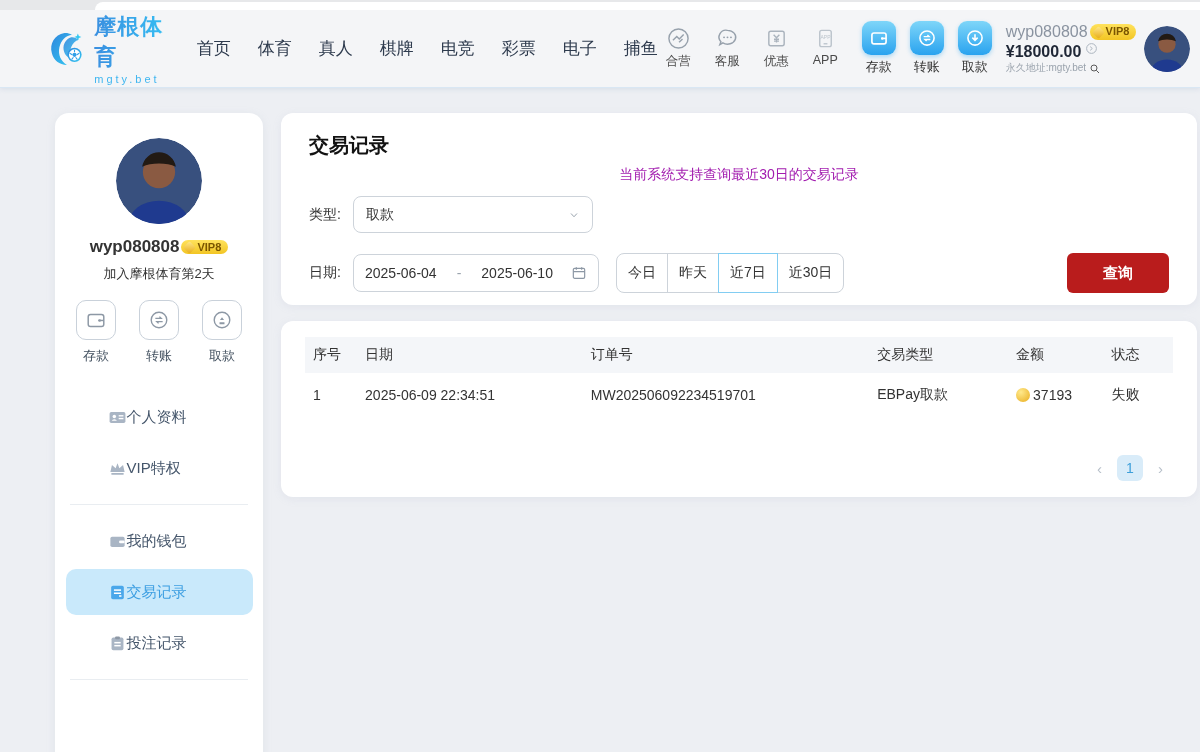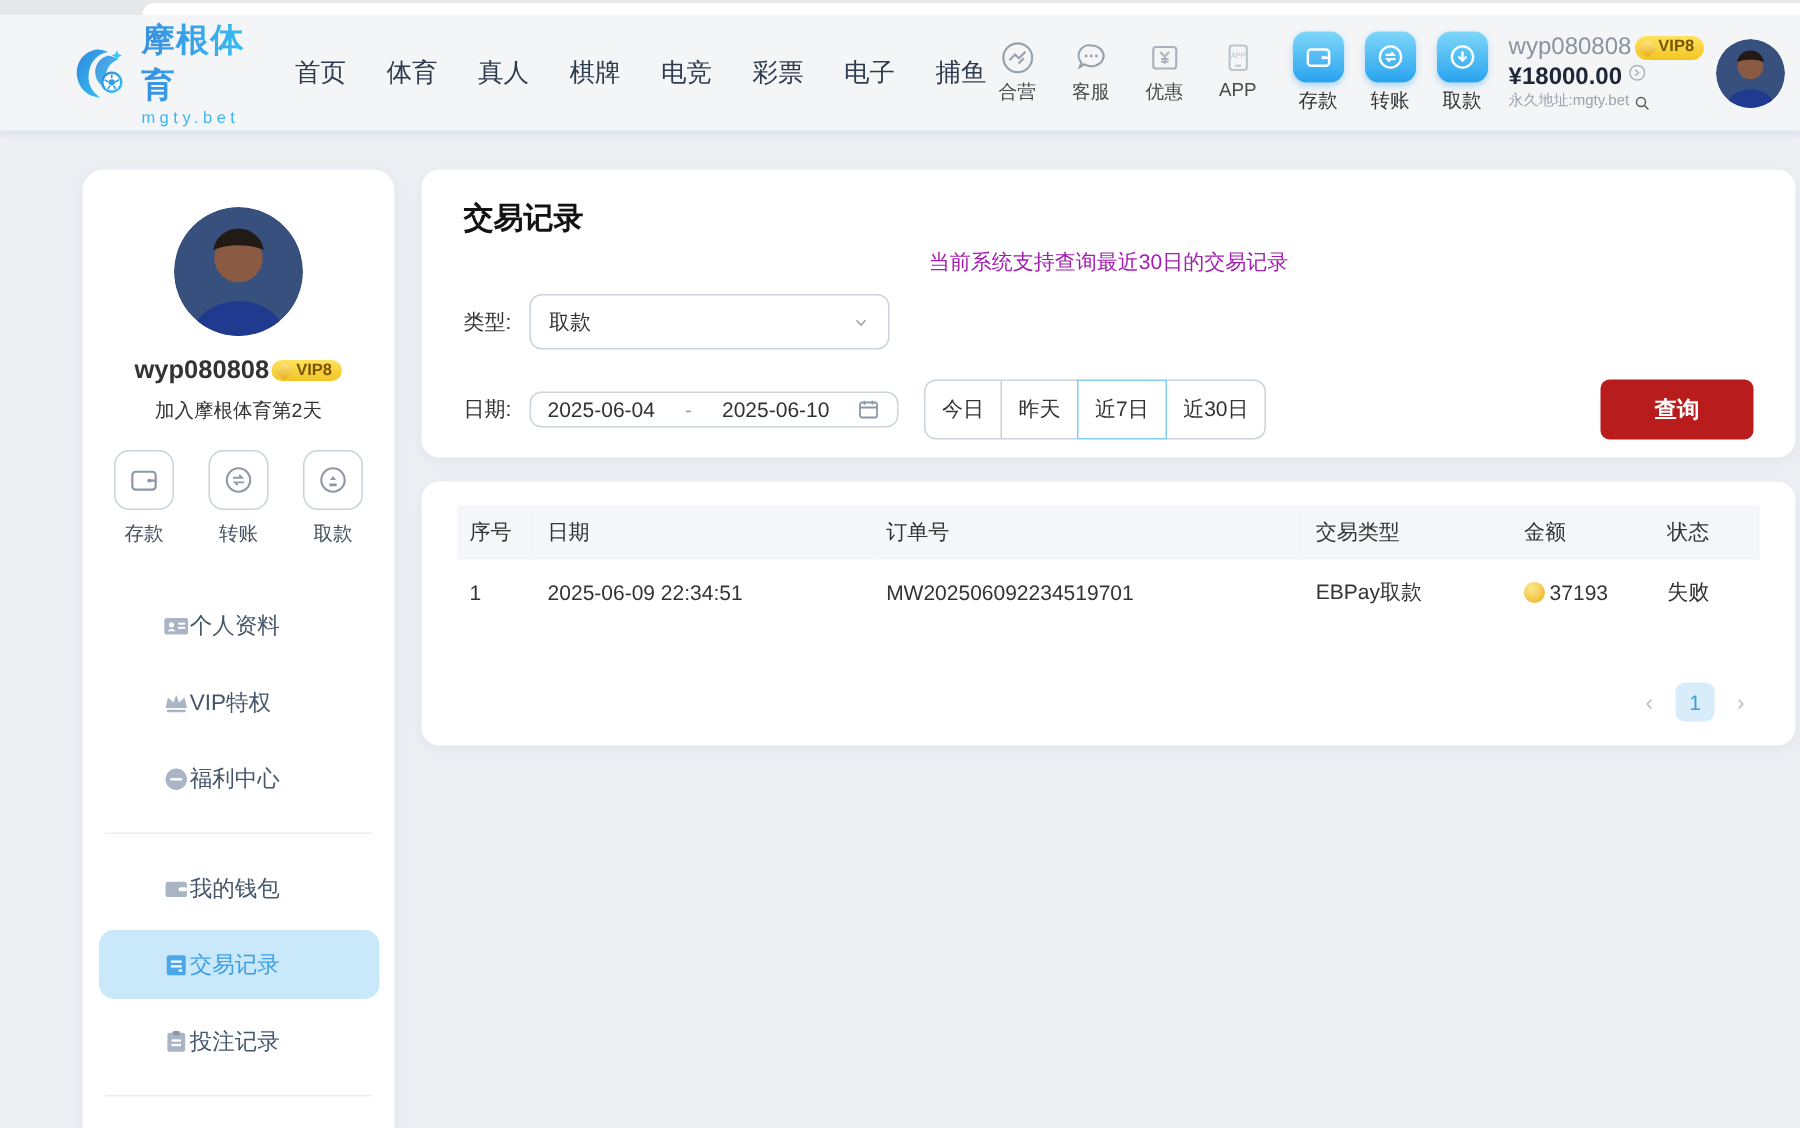--- a/index.html
+++ b/index.html
@@ -97,21 +97,21 @@
   .f-row { display:flex; align-items:center; }
   .f-row.type { margin-top:12px; }
   .f-row.date { margin-top:20px; }
   .f-label { font-size:14px; color:#333; width:44px; flex:none; }
   .select-box {
     width:240px; height:37px; border:1px solid #cdd3da; border-radius:8px;
     display:flex; align-items:center; justify-content:space-between;
     padding:0 12px; font-size:14px; color:#333; background:#fff; cursor:pointer;
   }
   .date-box {
-    width:246px; height:24px; border:1px solid #cdd3da; border-radius:8px;
+    width:246px; height:38px; border:1px solid #cdd3da; border-radius:8px;
     display:flex; align-items:center; justify-content:space-between;
     padding:0 11px; font-size:14px; color:#333; background:#fff; cursor:pointer;
   }
   .date-sep { color:#9aa3ad; padding:0 2px; }
   .range-group { display:flex; margin-left:17px; }
   .range-btn {
     min-width:49px; padding:0 11px; height:40px; background:#fff;
     border:1px solid #cdd3da; margin-left:-1px;
     display:flex; align-items:center; justify-content:center;
     font-size:14px; color:#333; cursor:pointer; position:relative;
@@ -346,29 +346,20 @@
       <span>个人资料</span>
     </div>
     <div class="sb-item">
       <span class="mi">
         <svg width="19" height="19" viewBox="0 0 24 24">
             <path d="M3 16.5 L5 7.5 l4.6 4.2 L12 5.5 l2.4 6.2 L19 7.5 l2 9 Z" fill="#a9b5c4"></path>
             <rect x="4" y="17.8" width="16" height="2.2" rx="1" fill="#a9b5c4"></rect>
           </svg>
       </span>
       <span>VIP特权</span>
-    </div>
-    <div class="sb-item">
-      <span class="mi">
-        <svg width="19" height="19" viewBox="0 0 24 24">
-            <circle cx="12" cy="12" r="9" fill="#a9b5c4"></circle>
-            <rect x="7" y="10.9" width="10" height="2.2" rx="1.1" fill="#fff"></rect>
-          </svg>
-      </span>
-      <span>福利中心</span>
     </div>
     <div class="sb-divider"></div>
     <div class="sb-item">
       <span class="mi">
         <svg width="19" height="19" viewBox="0 0 24 24">
             <rect x="3" y="6" width="18" height="13" rx="2.2" fill="#a9b5c4"></rect>
             <rect x="14" y="10.8" width="7" height="3.4" rx="1.6" fill="#fff"></rect>
           </svg>
       </span>
       <span>我的钱包</span>

